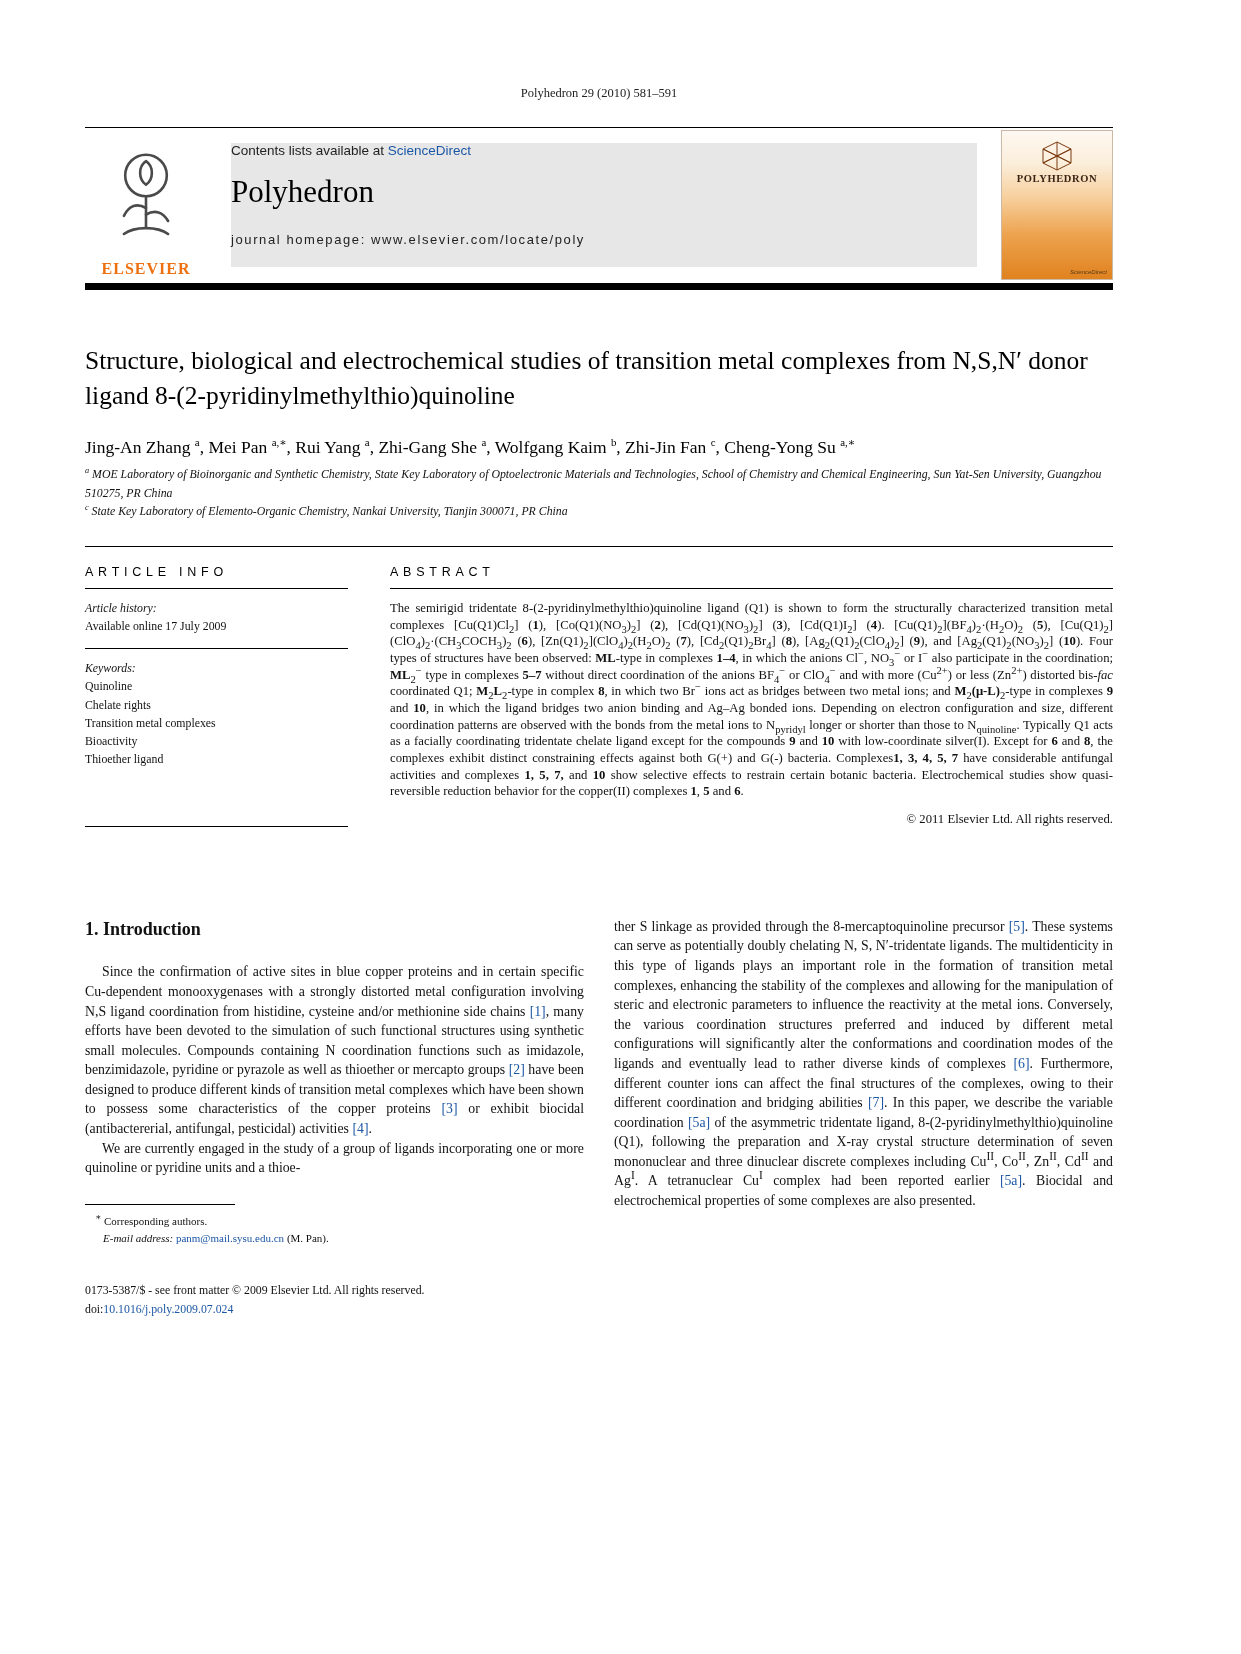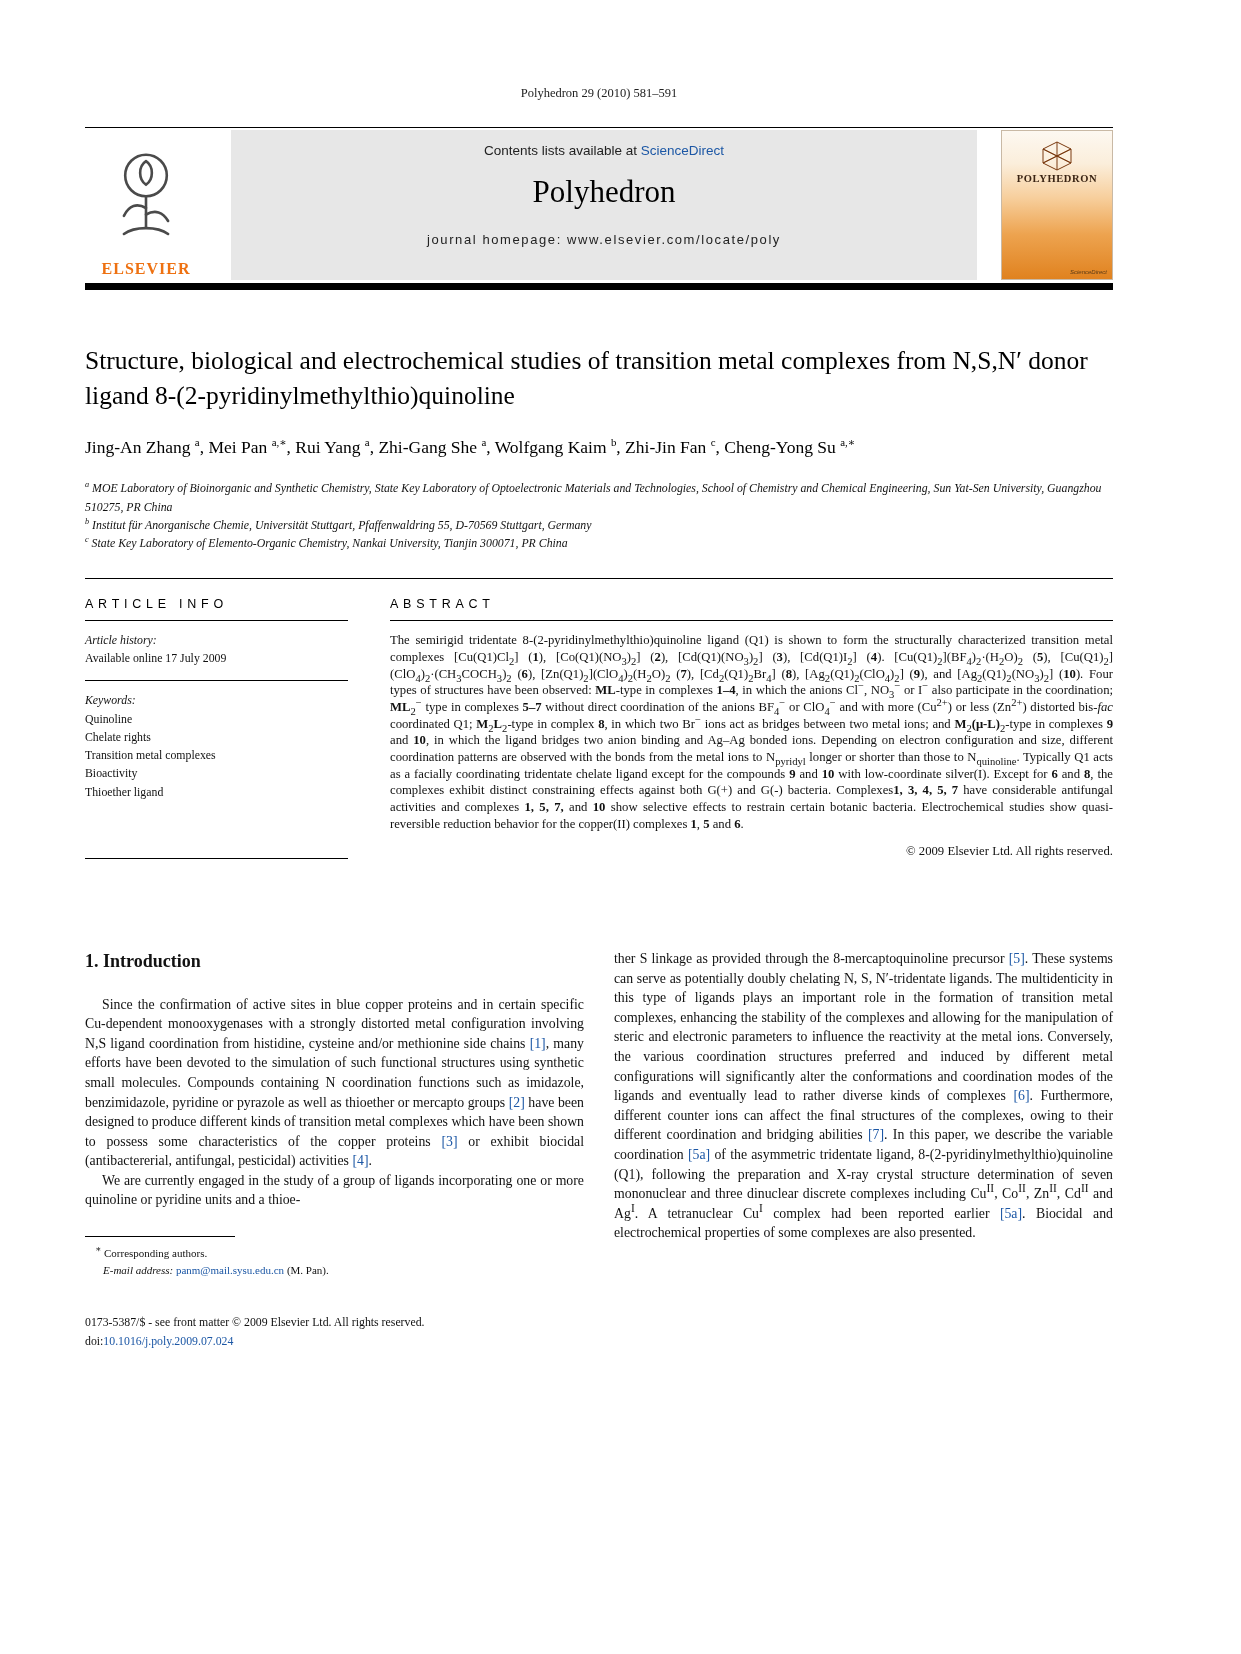--- a/index.html
+++ b/index.html
@@ -14,39 +14,39 @@
   
   .running-head { padding-top:86px; text-align:center; font-size:12.5px; color:#222; }
 
   
   .masthead { margin-top:26px; }
   .mast-rule-top { border-top:1.5px solid #000; }
   .mast-row { display:flex; height:150px; margin-top:2px; }
   .logo-box { width:122px; display:flex; flex-direction:column; align-items:center; justify-content:flex-end; padding-bottom:2px; }
   .logo-tree { flex:1; display:flex; align-items:center; justify-content:center; }
   .elsevier-word { font-size:16px; font-weight:bold; letter-spacing:1px; color:#ee7111; font-family:"Liberation Serif",serif; }
-  .mast-center { flex:1; background:#e7e7e7; margin:0 24px; text-align:center; padding-top:13px;
+  .mast-center { flex:1; background:#e7e7e7; margin:13px 24px; text-align:left; 
                  font-family:"Liberation Sans","DejaVu Sans",sans-serif; }
   .contents-line { font-size:13.5px; color:#222; }
   .mast-journal-title { font-family:"Liberation Serif","DejaVu Serif",serif; font-size:31px; color:#000; margin-top:16px; }
   .homepage-line { font-size:13px; letter-spacing:1.6px; color:#222; margin-top:22px; }
   .cover-box { width:112px; height:150px; border:1px solid #c9b9a5; overflow:hidden; position:relative;
                background:linear-gradient(180deg,#fdf8f1 0%,#fbeedb 22%,#f7cf9d 45%,#eda34f 70%,#e0821f 100%); }
   .cover-poly-svg { display:block; margin:10px auto 2px auto; }
   .cover-title { text-align:center; font-size:10.5px; font-weight:bold; letter-spacing:0.6px; color:#3a2414;
                  font-family:"Liberation Serif",serif; }
   .cover-sd { position:absolute; bottom:4px; right:5px; font-size:6px; color:#5a3a16;
               font-family:"Liberation Sans",sans-serif; font-style:italic; }
   .thick-rule { height:7px; background:#000; margin-top:3px; }
 
   
   .article-title { margin-top:54px; font-size:25.5px; line-height:1.36; color:#000; font-weight:400; }
   .authors { margin-top:24px; font-size:17.5px; color:#000; }
   .authors sup { font-size:62%; }
-  .affiliations { margin-top:21px; font-style:italic; font-size:11.8px; line-height:1.55; color:#111; }
+  .affiliations { margin-top:7px; font-style:italic; font-size:11.8px; line-height:1.55; color:#111; }
   .affiliations sup { font-size:70%; }
 
   .section-rule { border-top:1.5px solid #000; margin-top:26px; }
 
   
   .info-abstract { display:flex; padding-top:18px; }
   .info-col { width:263px; margin-right:42px; position:relative; padding-bottom:14px; }
   .abs-col { flex:1; }
   .col-header { font-family:"Liberation Sans","DejaVu Sans",sans-serif; font-size:12.5px; letter-spacing:0.38em; color:#000; }
   .hrule { border-top:1px solid #000; margin:9px 0 11px 0; }
@@ -125,21 +125,20 @@
       </div>
       <div class="thick-rule"></div>
     </div>
 
     <h1 class="article-title">Structure, biological and electrochemical studies of transition metal complexes from N,S,N′ donor ligand 8-(2-pyridinylmethylthio)quinoline</h1>
 
     <div class="authors">Jing-An Zhang <sup>a</sup>, Mei Pan <sup>a,∗</sup>, Rui Yang <sup>a</sup>, Zhi-Gang She <sup>a</sup>, Wolfgang Kaim <sup>b</sup>, Zhi-Jin Fan <sup>c</sup>, Cheng-Yong Su <sup>a,∗</sup></div>
 
     <div class="affiliations">
       <div><sup>a</sup> MOE Laboratory of Bioinorganic and Synthetic Chemistry, State Key Laboratory of Optoelectronic Materials and Technologies, School of Chemistry and Chemical Engineering, Sun Yat-Sen University, Guangzhou 510275, PR China</div>
-      <div><sup>b</sup> Institut für Anorganische Chemie, Universität Stuttgart, Pfaffenwaldring 55, D-70569 Stuttgart, Germany</div>
       <div><sup>c</sup> State Key Laboratory of Elemento-Organic Chemistry, Nankai University, Tianjin 300071, PR China</div>
     </div>
 
     <div class="section-rule"></div>
 
     <div class="info-abstract">
       <div class="info-col">
         <div class="col-header">ARTICLE INFO</div>
         <div class="hrule"></div>
         <p class="ilabel">Article history:</p>
@@ -153,21 +152,21 @@
           <li>Bioactivity</li>
           <li>Thioether ligand</li>
         </ul>
         <div class="info-bottom-rule"></div>
       </div>
 
       <div class="abs-col">
         <div class="col-header">ABSTRACT</div>
         <div class="hrule"></div>
         <p class="abstract-text">The semirigid tridentate 8-(2-pyridinylmethylthio)quinoline ligand (Q1) is shown to form the structurally characterized transition metal complexes [Cu(Q1)Cl<sub>2</sub>] (<b>1</b>), [Co(Q1)(NO<sub>3</sub>)<sub>2</sub>] (<b>2</b>), [Cd(Q1)(NO<sub>3</sub>)<sub>2</sub>] (<b>3</b>), [Cd(Q1)I<sub>2</sub>] (<b>4</b>). [Cu(Q1)<sub>2</sub>](BF<sub>4</sub>)<sub>2</sub>·(H<sub>2</sub>O)<sub>2</sub> (<b>5</b>), [Cu(Q1)<sub>2</sub>](ClO<sub>4</sub>)<sub>2</sub>·(CH<sub>3</sub>COCH<sub>3</sub>)<sub>2</sub> (<b>6</b>), [Zn(Q1)<sub>2</sub>](ClO<sub>4</sub>)<sub>2</sub>(H<sub>2</sub>O)<sub>2</sub> (<b>7</b>), [Cd<sub>2</sub>(Q1)<sub>2</sub>Br<sub>4</sub>] (<b>8</b>), [Ag<sub>2</sub>(Q1)<sub>2</sub>(ClO<sub>4</sub>)<sub>2</sub>] (<b>9</b>), and [Ag<sub>2</sub>(Q1)<sub>2</sub>(NO<sub>3</sub>)<sub>2</sub>] (<b>10</b>). Four types of structures have been observed: <b>ML</b>-type in complexes <b>1–4</b>, in which the anions Cl<sup>−</sup>, NO<sub>3</sub><sup>−</sup> or I<sup>−</sup> also participate in the coordination; <b>ML</b><sub>2</sub><sup>−</sup> type in complexes <b>5–7</b> without direct coordination of the anions BF<sub>4</sub><sup>−</sup> or ClO<sub>4</sub><sup>−</sup> and with more (Cu<sup>2+</sup>) or less (Zn<sup>2+</sup>) distorted bis-<i>fac</i> coordinated Q1; <b>M</b><sub>2</sub><b>L</b><sub>2</sub>-type in complex <b>8</b>, in which two Br<sup>−</sup> ions act as bridges between two metal ions; and <b>M</b><sub>2</sub><b>(μ-L)</b><sub>2</sub>-type in complexes <b>9</b> and <b>10</b>, in which the ligand bridges two anion binding and Ag–Ag bonded ions. Depending on electron configuration and size, different coordination patterns are observed with the bonds from the metal ions to N<sub>pyridyl</sub> longer or shorter than those to N<sub>quinoline</sub>. Typically Q1 acts as a facially coordinating tridentate chelate ligand except for the compounds <b>9</b> and <b>10</b> with low-coordinate silver(I). Except for <b>6</b> and <b>8</b>, the complexes exhibit distinct constraining effects against both G(+) and G(-) bacteria. Complexes<b>1, 3, 4, 5, 7</b> have considerable antifungal activities and complexes <b>1, 5, 7,</b> and <b>10</b> show selective effects to restrain certain botanic bacteria. Electrochemical studies show quasi-reversible reduction behavior for the copper(II) complexes <b>1</b>, <b>5</b> and <b>6</b>.</p>
-        <p class="abstract-copyright">© 2009 Elsevier Ltd. All rights reserved.</p>
+        <p class="abstract-copyright">© 2011 Elsevier Ltd. All rights reserved.</p>
       </div>
     </div>
 
     <div class="main">
       <div class="columns">
         <div class="col">
           <h2 class="sec-heading">1. Introduction</h2>
           <p class="indent">Since the confirmation of active sites in blue copper proteins and in certain specific Cu-dependent monooxygenases with a strongly distorted metal configuration involving N,S ligand coordination from histidine, cysteine and/or methionine side chains <span class="cite">[1]</span>, many efforts have been devoted to the simulation of such functional structures using synthetic small molecules. Compounds containing N coordination functions such as imidazole, benzimidazole, pyridine or pyrazole as well as thioether or mercapto groups <span class="cite">[2]</span> have been designed to produce different kinds of transition metal complexes which have been shown to possess some characteristics of the copper proteins <span class="cite">[3]</span> or exhibit biocidal (antibactererial, antifungal, pesticidal) activities <span class="cite">[4]</span>.</p>
           <p class="indent">We are currently engaged in the study of a group of ligands incorporating one or more quinoline or pyridine units and a thioe-</p>
 

